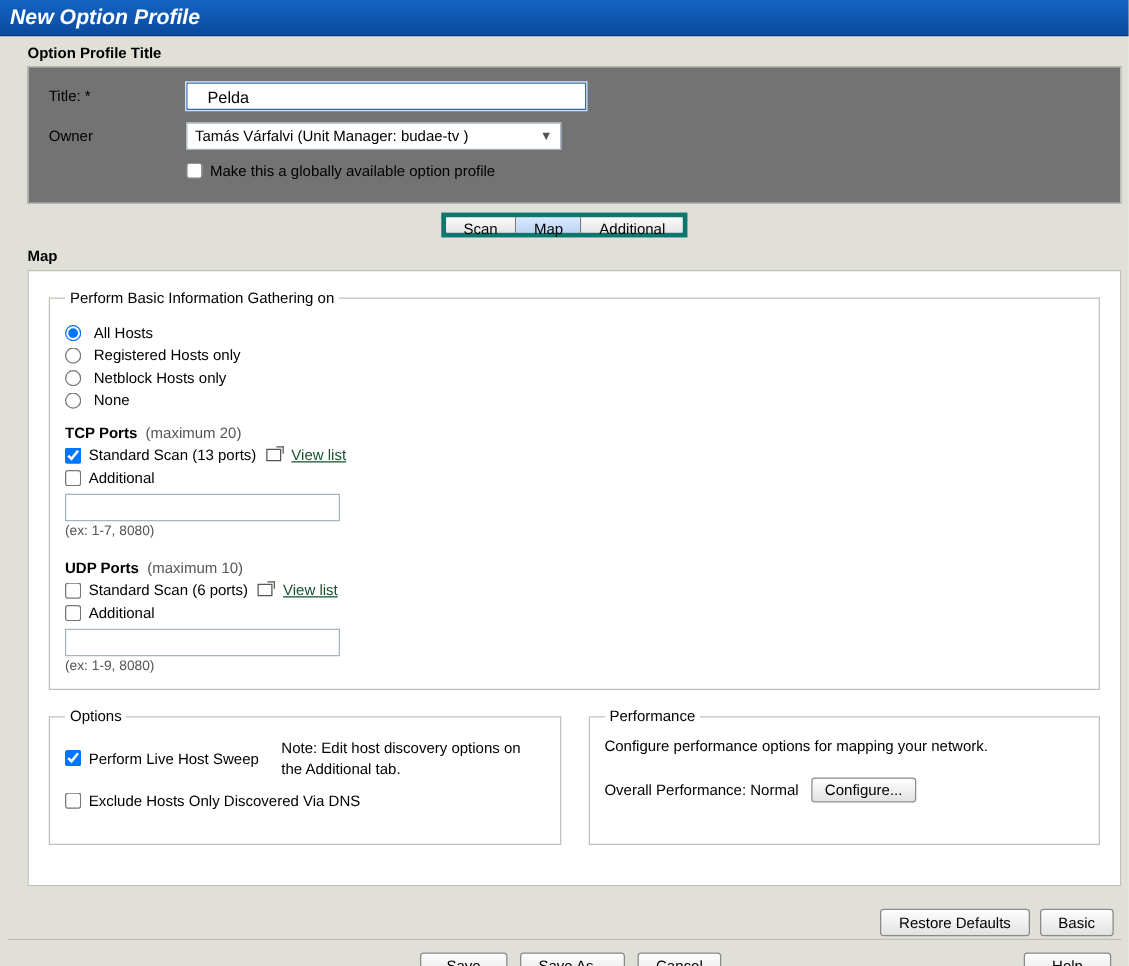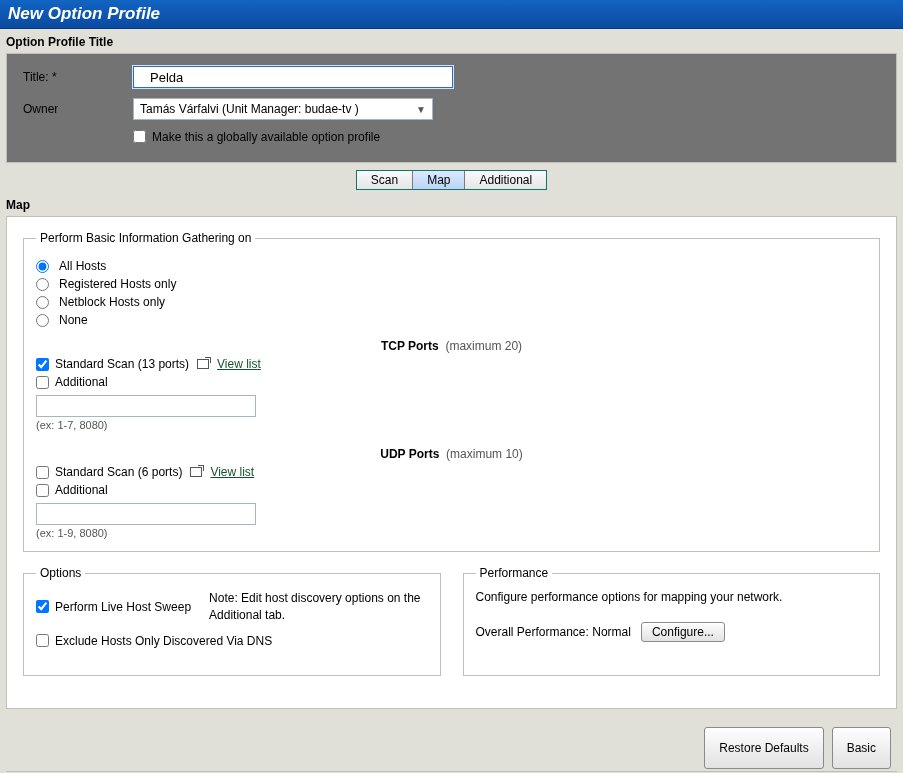--- a/index.html
+++ b/index.html
@@ -18,21 +18,21 @@
     font-size: 17px;
     padding: 4px 8px;
     border-bottom: 1px solid #0a3a7a;
     font-style: italic;
   }
   .outer {
     padding: 6px 6px 10px 6px;
   }
   fieldset.main-fieldset {
     border: none;
-    margin: 0 0 8px 0;
+    margin: 0 0 8px 16px;
     padding: 0;
   }
   fieldset.main-fieldset > legend {
     font-weight: bold;
     font-size: 12px;
     padding: 0 0 4px 0;
   }
   .panel {
     background: #737373;
     border: 1px solid #c0c0b8;
@@ -81,21 +81,21 @@
     margin: 0;
   }
   input[type=radio] { margin: 0 4px 0 0; }
   .tabbar-wrap {
     display:flex;
     justify-content:center;
     margin: -1px 0 0 0;
   }
   .tabbar {
     display: inline-flex;
-    border: 1px solid #0f766e;
+    border: 4px solid #0f766e;
     background: #fff;
     height: 20px;
   }
   .tab {
     padding: 2px 14px;
     border-right: 1px solid #7a7a7a;
     background: linear-gradient(#fafafa, #e5e5e5);
     font-size: 12px;
     cursor: pointer;
     line-height: 15px;
@@ -119,21 +119,20 @@
   }
   .radio-list label, .chk-line {
     display: flex;
     align-items: center;
     gap: 6px;
     margin: 4px 0;
   }
   .sect-head {
     font-weight: bold;
     margin-top: 12px;
-    text-align: center;
   }
   .sect-head .hint { font-weight: normal; color:#555; }
   .link {
     color: #14532d;
     text-decoration: underline;
     cursor: pointer;
   }
   .popup-icon {
     display:inline-block; width:12px; height:10px;
     border:1px solid #555; position:relative; margin: 0 2px;
@@ -154,21 +153,21 @@
     gap: 22px;
   }
   .two-col > fieldset {
     flex:1;
     min-height: 110px;
   }
   .btn {
     background: linear-gradient(#fefefe, #e2e2e2);
     border: 1px solid #8a8a8a;
     border-radius: 3px;
-    padding: 13px 14px;
+    padding: 3px 14px;
     font-size: 12px;
     cursor: pointer;
     box-shadow: inset 0 1px 0 #fff;
   }
   .btn-sm { padding: 2px 10px; }
   .footer-actions {
     display:flex;
     justify-content:flex-end;
     gap:8px;
     padding: 10px 6px 2px 6px;

